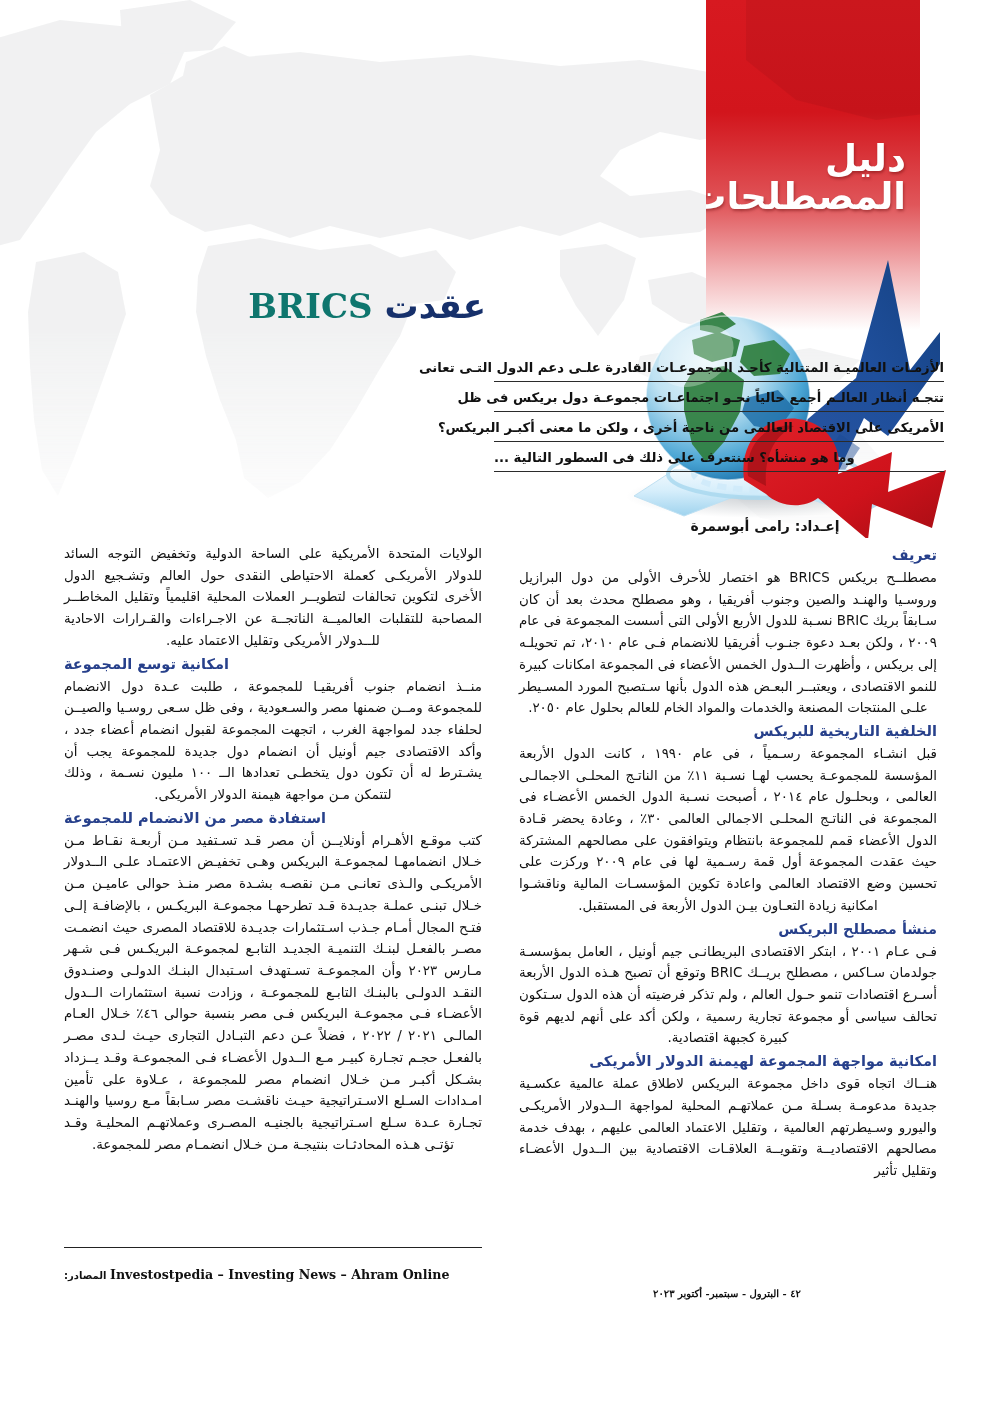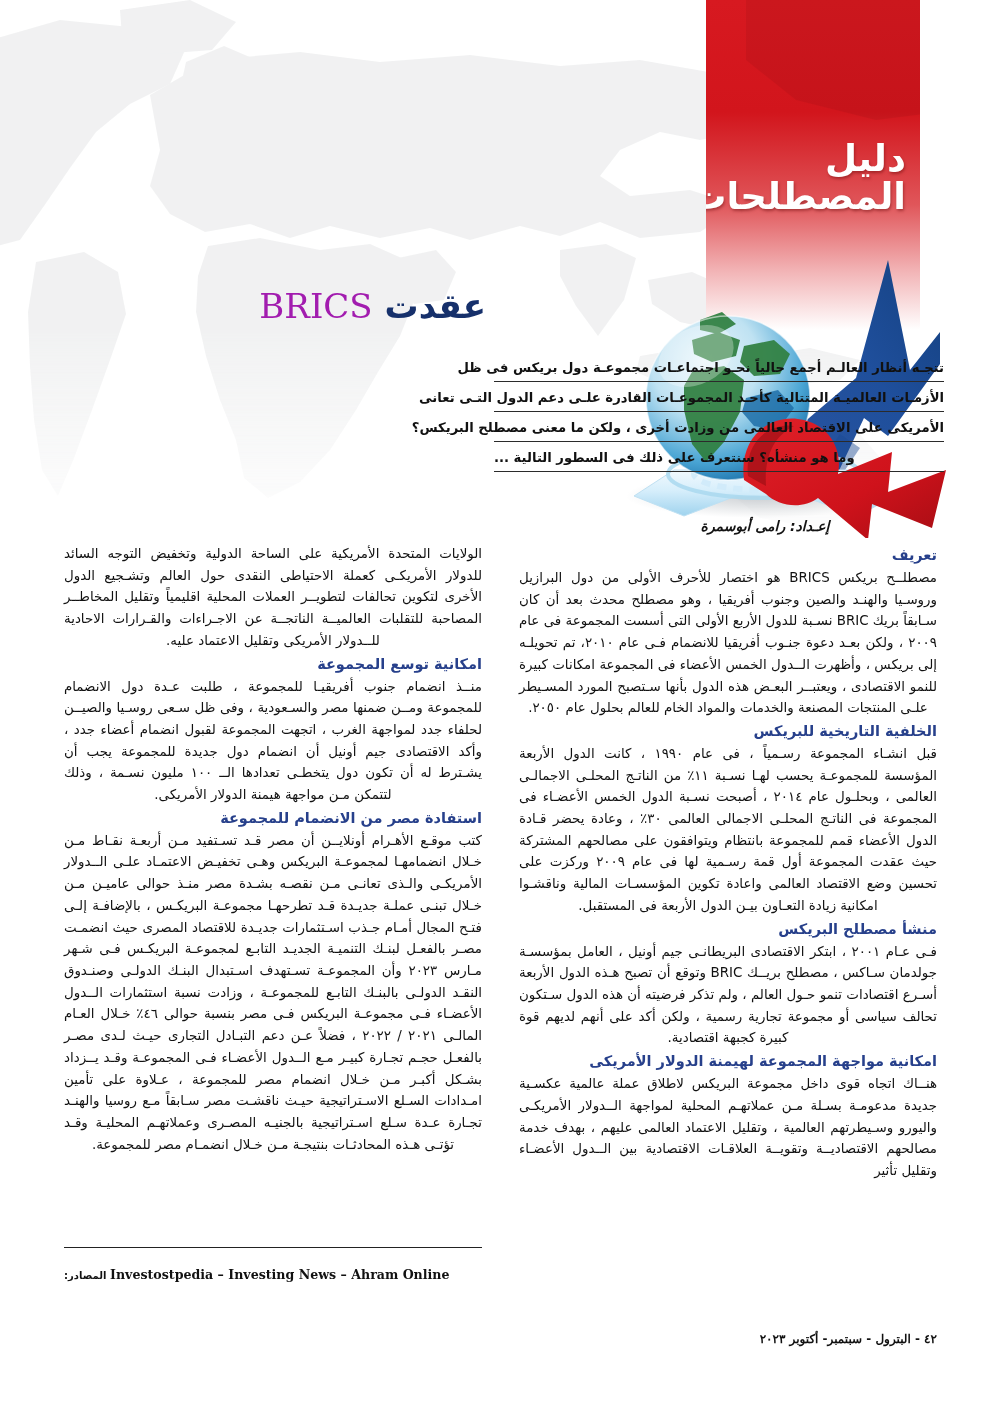--- a/index.html
+++ b/index.html
@@ -42,31 +42,30 @@
 
   
   .hero{position:absolute;left:588px;top:248px;width:400px;height:290px;}
   .hero svg{display:block;width:100%;height:100%;}
 
   .byline{
     position:absolute;left:600px;top:518px;width:330px;
     text-align:center;direction:rtl;
     font-weight:bold;font-size:14px;color:#141414;
     letter-spacing:.2px;
-    font-style:italic;
   }
 
   
   .article-title{
     position:absolute;right:506px;top:289px;
     direction:rtl;white-space:nowrap;
     font-size:34px;font-weight:bold;line-height:1;
   }
   .article-title .ar{color:#16306b;font-family:"DejaVu Sans","Liberation Sans",sans-serif;}
-  .article-title .en{color:#a21caf;font-family:"DejaVu Serif","Liberation Serif",serif;font-weight:normal;}
+  .article-title .en{color:#0f766e;font-family:"DejaVu Serif","Liberation Serif",serif;font-weight:bold;}
 
   
   .standfirst{
     position:absolute;right:48px;top:358px;width:450px;
     direction:rtl;text-align:justify;
   }
   .standfirst .sline{
     display:block;
     font-size:13.2px;font-weight:bold;color:#111;
     line-height:1.52;
@@ -78,21 +77,21 @@
 
   
   .col{position:absolute;top:543px;width:418px;direction:rtl;margin-left:21px;}
   .col-right{right:55px;}
   .col-left{right:510px;}
 
   .sec-head{
     color:#27408b;font-weight:bold;font-size:14.5px;
     line-height:1.45;margin:2px 0 1px 0;text-align:right;
   }
-  .col-left .sec-head{text-align:right;}
+  .col-left .sec-head{text-align:left;}
 
   p.body{
     margin:0 0 1px 0;
     font-size:13.4px;line-height:1.62;color:#111;
     text-align:justify;text-justify:inter-word;
     text-align-last:center;
     font-weight:500;
   }
   p.body.flow-last{text-align-last:right;}
 
@@ -103,23 +102,23 @@
     font-size:11.5px;color:#111;
   }
   .sources .lbl{font-size:10px;font-weight:bold;}
   .sources .val{
     font-family:"DejaVu Serif","Liberation Serif",serif;
     font-weight:bold;font-size:12.6px;direction:ltr;display:inline-block;
   }
 
   .footer{
     position:absolute;right:55px;top:1288px;width:420px;
-    direction:rtl;
+    direction:rtl;text-align:center;
     font-family:"DejaVu Serif","Liberation Serif",serif;
-    font-weight:bold;font-size:12px;color:#111;margin-top:44px;
+    font-weight:bold;font-size:10px;color:#111;
   }
 </style>
 </head>
 <body>
 
 <div class="page">
 
   <div class="worldmap">
     <svg viewBox="0 0 992 640" xmlns="http://www.w3.org/2000/svg" aria-hidden="true">
       <g fill="#e6e7e8">
@@ -243,23 +242,23 @@
   </div>
 
   <div class="byline">إعـداد: رامى أبوسمرة</div>
 
   <div class="article-title">
     <span class="ar">عقدت</span>
     <span class="en">BRICS</span>
   </div>
 
   <div class="standfirst">
+    <span class="sline">الأزمـات العالميـة المتتالية كأحـد المجموعـات القادرة علـى دعم الدول التـى تعانى</span>
     <span class="sline">تتجـه أنظار العالـم أجمع حالياً نحـو اجتماعـات مجموعـة دول بريكس فى ظل</span>
-    <span class="sline">الأزمـات العالميـة المتتالية كأحـد المجموعـات القادرة علـى دعم الدول التـى تعانى</span>
-    <span class="sline">الأمريكى على الاقتصاد العالمى من وزادت أخرى ، ولكن ما معنى مصطلح البريكس؟</span>
+    <span class="sline">الأمريكى على الاقتصاد العالمى من ناحية أخرى ، ولكن ما معنى أكبـر البريكس؟</span>
     <span class="sline last">وما هو منشأه؟ سنتعرف على ذلك فى السطور التالية ...</span>
   </div>
 
   <div class="col col-right">
     <div class="sec-head">تعريف</div>
     <p class="body">مصطلــح بريكس BRICS هو اختصار للأحرف الأولى من دول البرازيل وروسـيا والهنـد والصين وجنوب أفريقيا ، وهو مصطلح محدث بعد أن كان سـابقاً بريك BRIC نسـبة للدول الأربع الأولى التى أسست المجموعة فى عام ٢٠٠٩ ، ولكن بعـد دعوة جنـوب أفريقيا للانضمام فـى عام ٢٠١٠، تم تحويلـه إلى بريكس ، وأظهرت الــدول الخمس الأعضاء فى المجموعة امكانات كبيرة للنمو الاقتصادى ، ويعتبــر البعـض هذه الدول بأنها سـتصبح المورد المسـيطر علـى المنتجات المصنعة والخدمات والمواد الخام للعالم بحلول عام ٢٠٥٠.</p>
     <div class="sec-head">الخلفية التاريخية للبريكس</div>
     <p class="body">قبل انشـاء المجموعة رسـمياً ، فى عام ١٩٩٠ ، كانت الدول الأربعة المؤسسة للمجموعـة يحسب لهـا نسـبة ١١٪ من الناتـج المحلـى الاجمالـى العالمى ، وبحلـول عام ٢٠١٤ ، أصبحت نسـبة الدول الخمس الأعضـاء فى المجموعة فى الناتـج المحلـى الاجمالى العالمى ٣٠٪ ، وعادة يحضر قـادة الدول الأعضاء قمم للمجموعة بانتظام ويتوافقون على مصالحهم المشتركة حيث عقدت المجموعة أول قمة رسـمية لها فى عام ٢٠٠٩ وركزت على تحسين وضع الاقتصاد العالمى واعادة تكوين المؤسسـات المالية وناقشـوا امكانية زيادة التعـاون بيـن الدول الأربعة فى المستقبل.</p>
     <div class="sec-head">منشأ مصطلح البريكس</div>
     <p class="body">فـى عـام ٢٠٠١ ، ابتكر الاقتصادى البريطانـى جيم أونيل ، العامل بمؤسسـة جولدمان سـاكس ، مصطلح بريــك BRIC وتوقع أن تصبح هـذه الدول الأربعة أسـرع اقتصادات تنمو حـول العالم ، ولم تذكر فرضيته أن هذه الدول سـتكون تحالف سياسى أو مجموعة تجارية رسمية ، ولكن أكد على أنهم لديهم قوة كبيرة كجبهة اقتصادية.</p>

